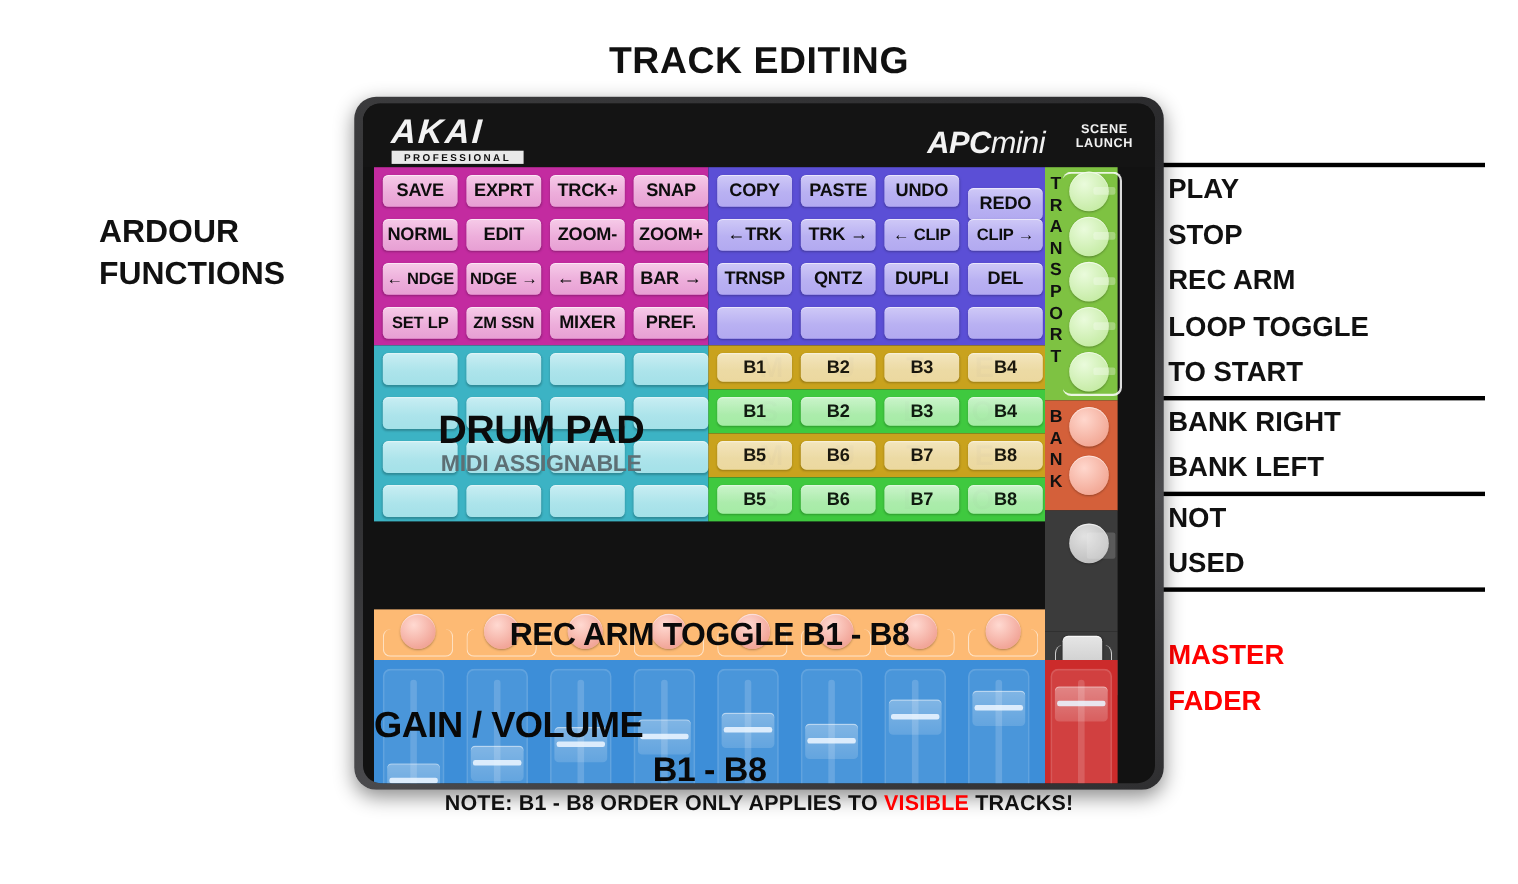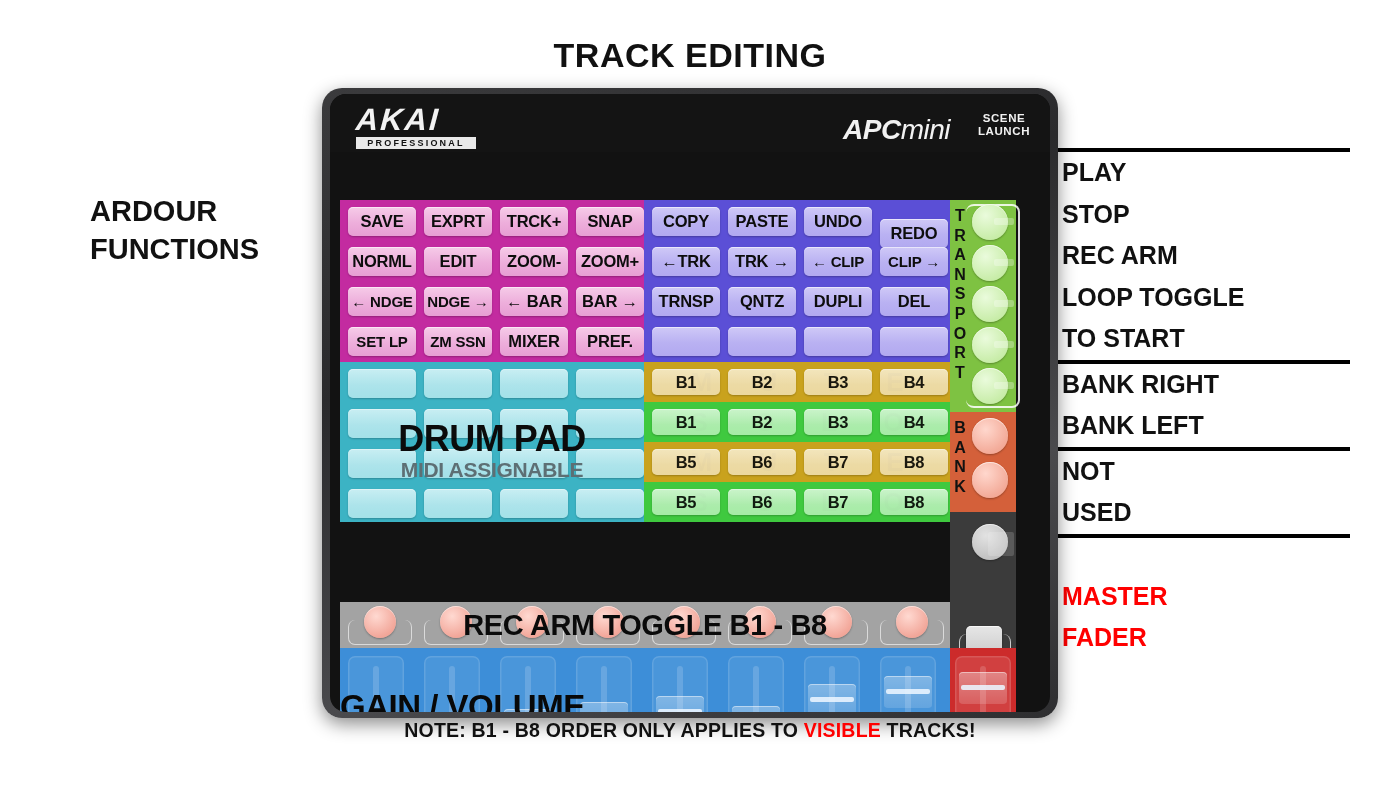--- a/index.html
+++ b/index.html
@@ -67,21 +67,21 @@
     font-size:28px;font-weight:bold;color:#f2f2f2;letter-spacing:-.5px;
     font-style:italic;
   }
   #apcmini .thin{font-weight:normal;}
   #scenelaunch{
     position:absolute;right:7px;top:18px;width:78px;text-align:center;
     font-size:11.5px;font-weight:bold;color:#f2f2f2;line-height:12.5px;letter-spacing:.6px;
   }
 
   
-  #panel{position:absolute;left:0;top:58px;width:652px;height:560px;margin-top:48px;}
+  #panel{position:absolute;left:0;top:58px;width:652px;height:560px;}
 
   
   .zone{position:absolute;}
 
   
   .pad{
     position:absolute;border-radius:5px;
     display:flex;align-items:center;justify-content:center;
     font-size:16.5px;font-weight:bold;color:#0d0d0d;
     box-shadow:inset 0 1px 0 rgba(255,255,255,.55), 0 1px 2px rgba(0,0,0,.25);
@@ -155,21 +155,21 @@
   .pad.solo{background:linear-gradient(180deg,#d7f8d7 0%,#b6f0b6 60%,#aeeeae 100%);}
   .bigword{
     position:absolute;top:0;left:0;width:306px;height:40px;
     display:flex;align-items:center;justify-content:space-evenly;
     font-size:26px;font-weight:bold;pointer-events:none;letter-spacing:0;
   }
   .bigword.m{color:rgba(90,70,5,.55);}
   .bigword.s{color:rgba(20,90,20,.45);}
 
   
-  #z-red{left:10px;top:402px;width:610px;height:46px;background:#a3a3a3;}
+  #z-red{left:10px;top:402px;width:610px;height:46px;background:#fdba74;}
   .recdot{
     position:absolute;top:4px;width:32px;height:32px;border-radius:50%;
     background:radial-gradient(circle at 38% 32%,#ffd9d1,#f2a79a 70%,#eb9c8e);
     box-shadow:inset 0 1px 0 rgba(255,255,255,.5),0 1px 2px rgba(0,0,0,.3);
   }
   .recoutline{
     position:absolute;top:18px;height:24px;
     border:1.5px solid rgba(255,255,255,.6);border-radius:7px;border-top:none;
   }
   #rectext{

